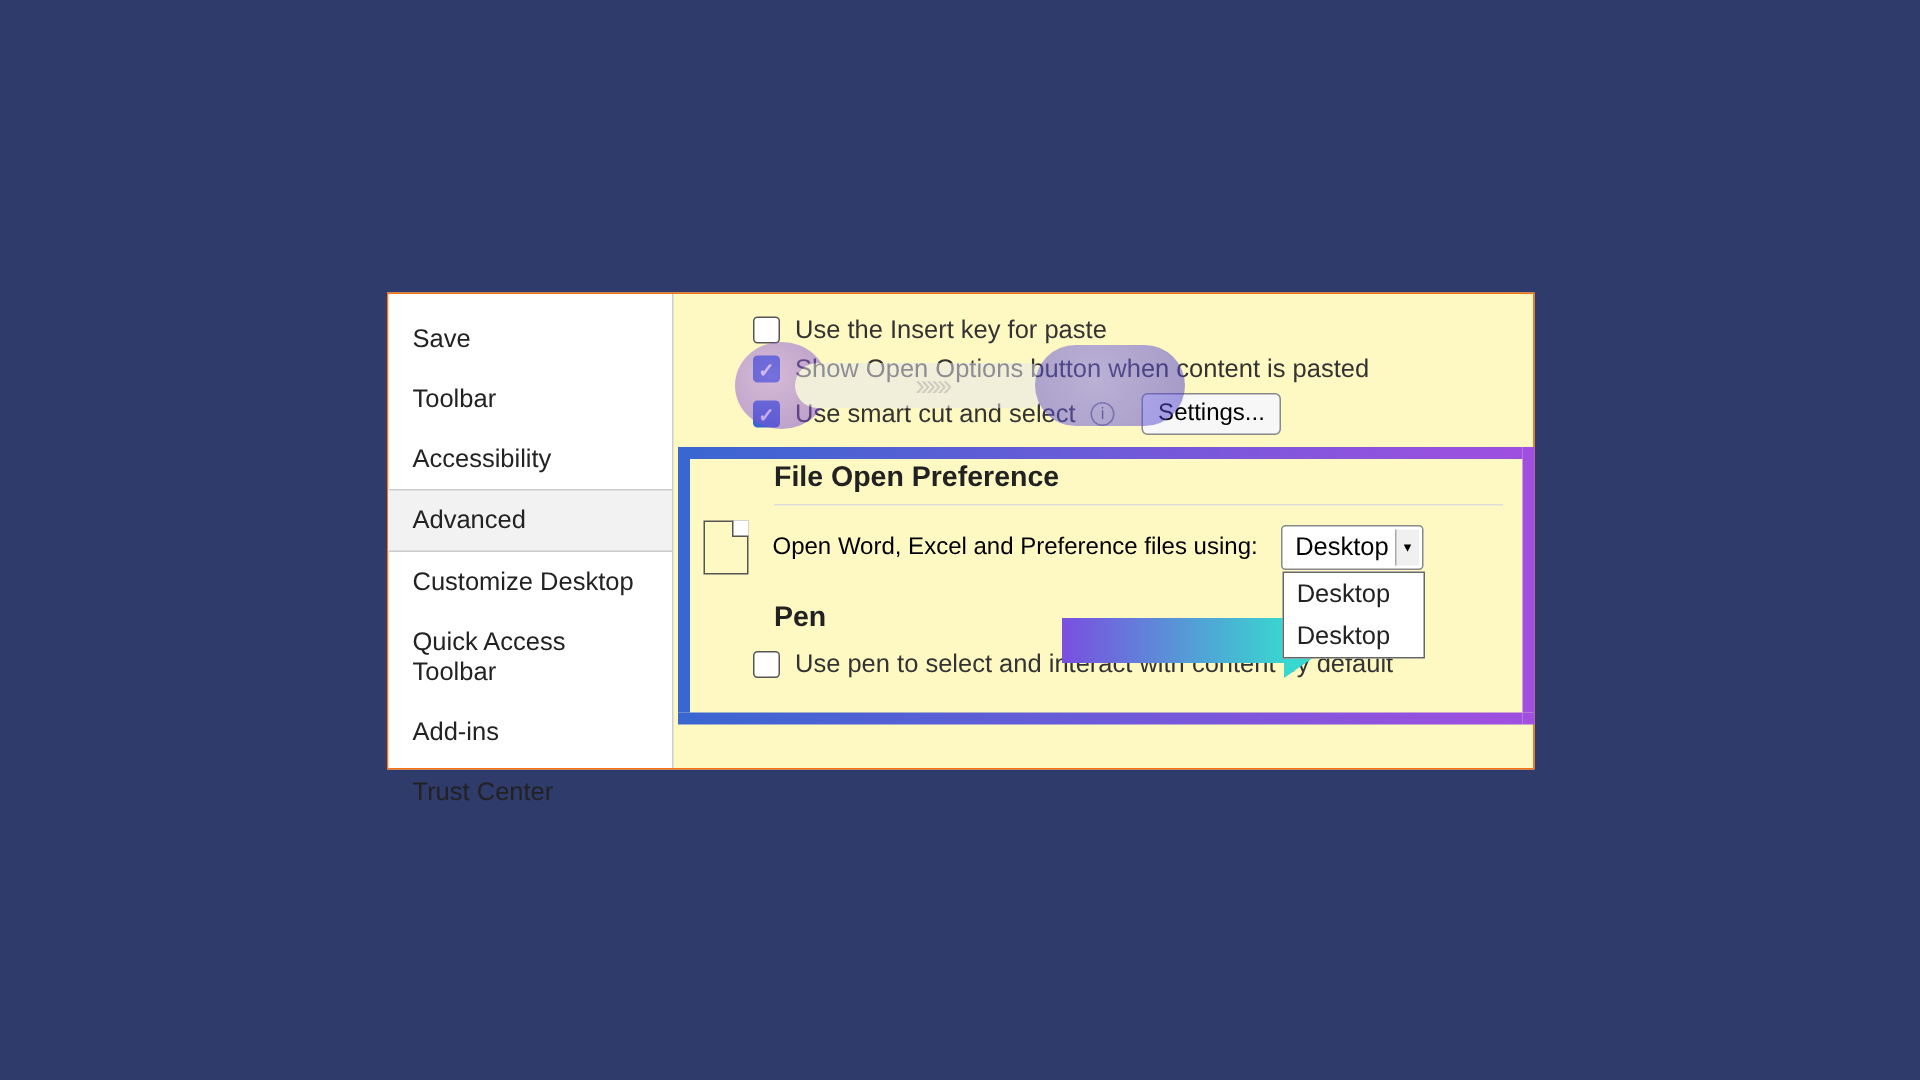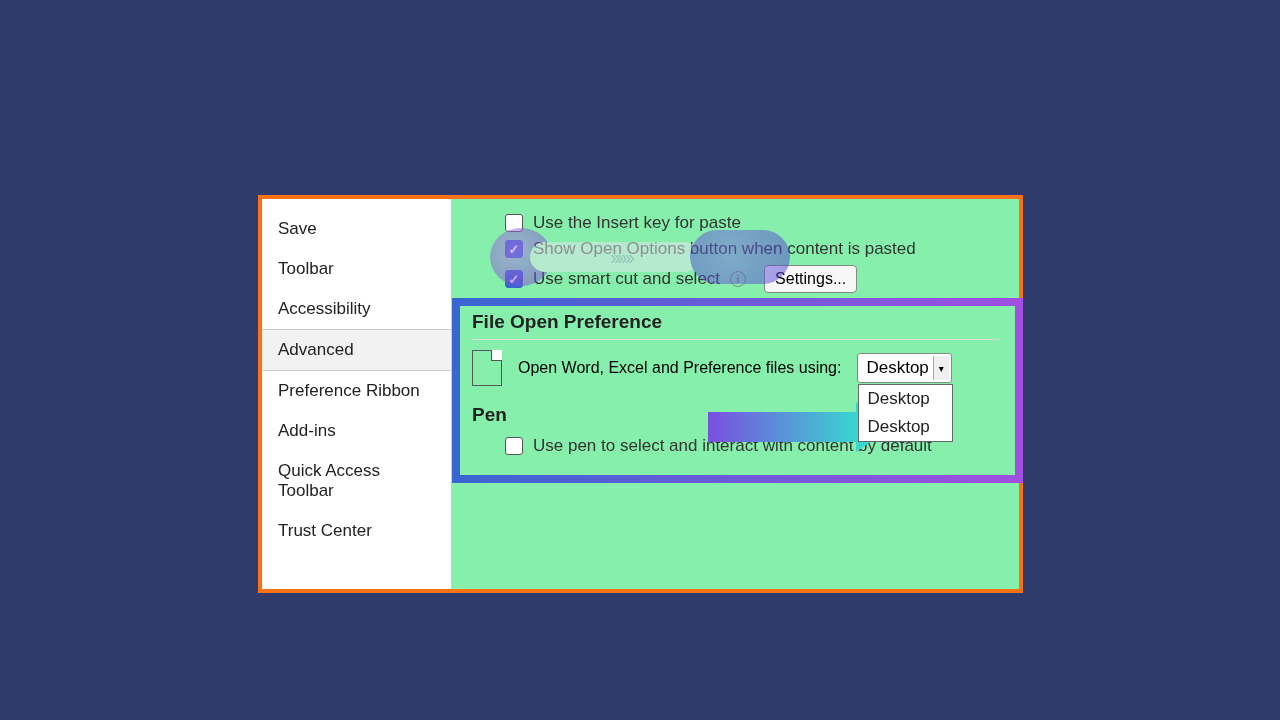--- a/index.html
+++ b/index.html
@@ -11,23 +11,23 @@
       font-size: 16px;
       color: #000;
       position: relative;
       overflow: hidden;
     }
     .dialog {
       position: absolute;
       left: 258px;
       top: 195px;
       width: 765px;
-      height: 398px;
-      background: #86efac;
-      border: 4px solid #f97316;
+      height: 318px;
+      background: #fef9c3;
+      border: 1px solid #f97316;
       display: flex;
     }
     .sidebar {
       width: 190px;
       border-right: 1px solid #ccc;
       background: #fff;
       padding-top: 10px;
     }
     .sidebar-item {
       padding: 10px 16px;
@@ -104,20 +104,21 @@
       z-index: 50;
     }
     .section-title {
       font-size: 19px;
       font-weight: 600;
       color: #222;
       margin-top: 18px;
       margin-bottom: 10px;
       padding-bottom: 6px;
       border-bottom: 1px solid #ddd;
+      margin-left: 47px;
     }
     .section-title.no-border {
       border-bottom: none;
       padding-bottom: 0;
     }
     .open-pref-row {
       display: flex;
       align-items: center;
       gap: 16px;
       margin-top: 10px;
@@ -244,23 +245,23 @@
 </head>
 <body>
 
 <div class="dialog">
 
   <div class="sidebar">
     <div class="sidebar-item">Save</div>
     <div class="sidebar-item">Toolbar</div>
     <div class="sidebar-item">Accessibility</div>
     <div class="sidebar-item selected">Advanced</div>
-    <div class="sidebar-item">Preference Ribbon</div>
+    <div class="sidebar-item">Customize Desktop</div>
+    <div class="sidebar-item">Quick Access Toolbar</div>
     <div class="sidebar-item">Add-ins</div>
-    <div class="sidebar-item">Quick Access Toolbar</div>
     <div class="sidebar-item">Trust Center</div>
   </div>
 
   <div class="content">
 
     <div class="checkbox-row">
       <span class="checkbox"></span>
       <span>Use the Insert key for paste</span>
     </div>
 

